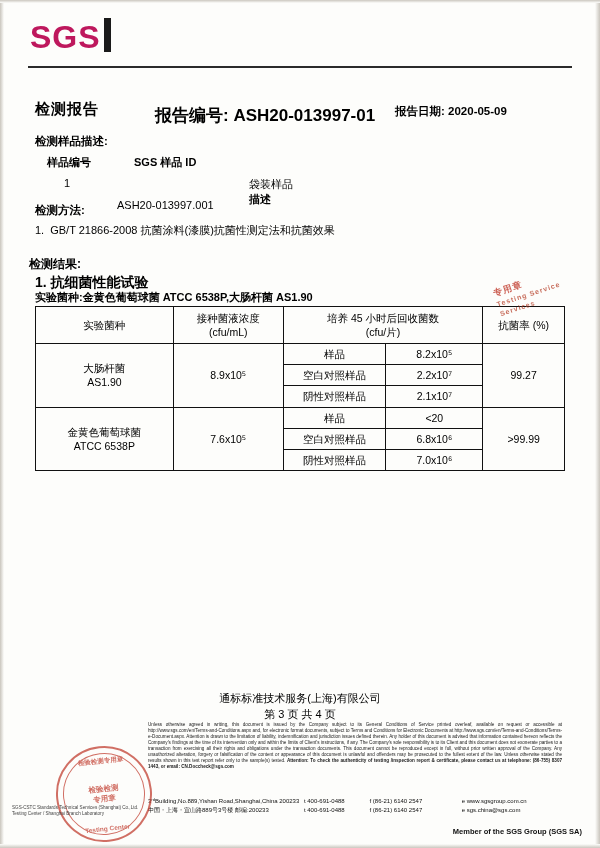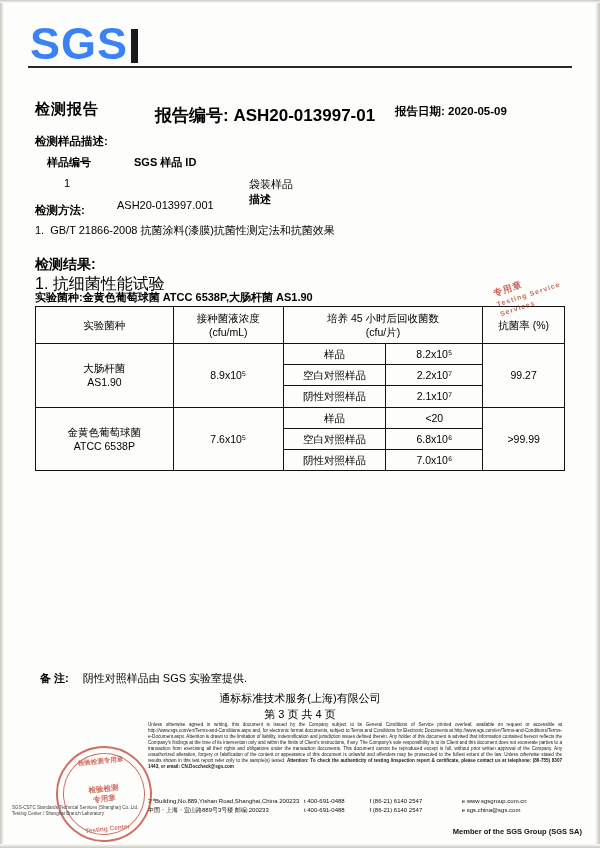--- a/index.html
+++ b/index.html
@@ -39,23 +39,23 @@
     background: linear-gradient(to top,#cbc7bf,#fdfdfb);
   }
 
   
   .logo {
     position: absolute;
     left: 30px;
     top: 18px;
     font-family: "Liberation Sans", sans-serif;
     font-weight: bold;
-    font-size: 45px;
+    font-size: 32px;
     letter-spacing: 1px;
-    color: #3b82f6;
+    color: #be185d;
   }
   .logo .bar {
     display: inline-block;
     width: 7px;
     height: 34px;
     background: #1a1a1a;
     margin-left: 3px;
     vertical-align: -4px;
   }
   .logo-rule {
@@ -127,31 +127,31 @@
   .method-item {
     position: absolute;
     left: 35px;
     top: 223px;
     font-size: 11px;
   }
   .method-item .num { margin-right: 6px; }
 
   .sec-result-title {
     position: absolute;
-    left: 35px;
+    left: 29px;
     top: 256px;
+    font-size: 12px;
+    font-weight: bold;
+  }
+  .result-sub {
+    position: absolute;
+    left: 35px;
+    top: 274px;
     font-size: 14px;
     font-weight: bold;
-  }
-  .result-sub {
-    position: absolute;
-    left: 35px;
-    top: 274px;
-    font-size: 16px;
-    font-weight: normal;
   }
   .strain-line {
     position: absolute;
     left: 35px;
     top: 290px;
     font-size: 11px;
     font-weight: bold;
   }
 
   
@@ -401,23 +401,20 @@
       </tr>
     </tbody>
   </table>
 
   <div class="stamp-red stamp-tr">
     <div>专用章</div>
     <div class="l2">Testing Service</div>
     <div class="l2">Services</div>
   </div>
 
-  <div class="note">
-    <span class="label">备 注:</span><span>阴性对照样品由 SGS 实验室提供.</span>
-  </div>
   <div class="company">通标标准技术服务(上海)有限公司</div>
   <div class="pageno">第 3 页 共 4 页</div>
 
   <div class="legal">
     <span>Unless otherwise agreed in writing, this document is issued by the Company subject to its General Conditions of Service printed overleaf, available on request or accessible at http://www.sgs.com/en/Terms-and-Conditions.aspx and, for electronic format documents, subject to Terms and Conditions for Electronic Documents at http://www.sgs.com/en/Terms-and-Conditions/Terms-e-Document.aspx. Attention is drawn to the limitation of liability, indemnification and jurisdiction issues defined therein. Any holder of this document is advised that information contained hereon reflects the Company's findings at the time of its intervention only and within the limits of Client's instructions, if any. The Company's sole responsibility is to its Client and this document does not exonerate parties to a transaction from exercising all their rights and obligations under the transaction documents. This document cannot be reproduced except in full, without prior written approval of the Company. Any unauthorized alteration, forgery or falsification of the content or appearance of this document is unlawful and offenders may be prosecuted to the fullest extent of the law. Unless otherwise stated the results shown in this test report refer only to the sample(s) tested.</span>
     <span class="bold">Attention: To check the authenticity of testing /inspection report &amp; certificate, please contact us at telephone: (86-755) 8307 1443, or email: CN.Doccheck@sgs.com</span>
   </div>
 
   <div class="addr-block">
     <div class="addr-line">

